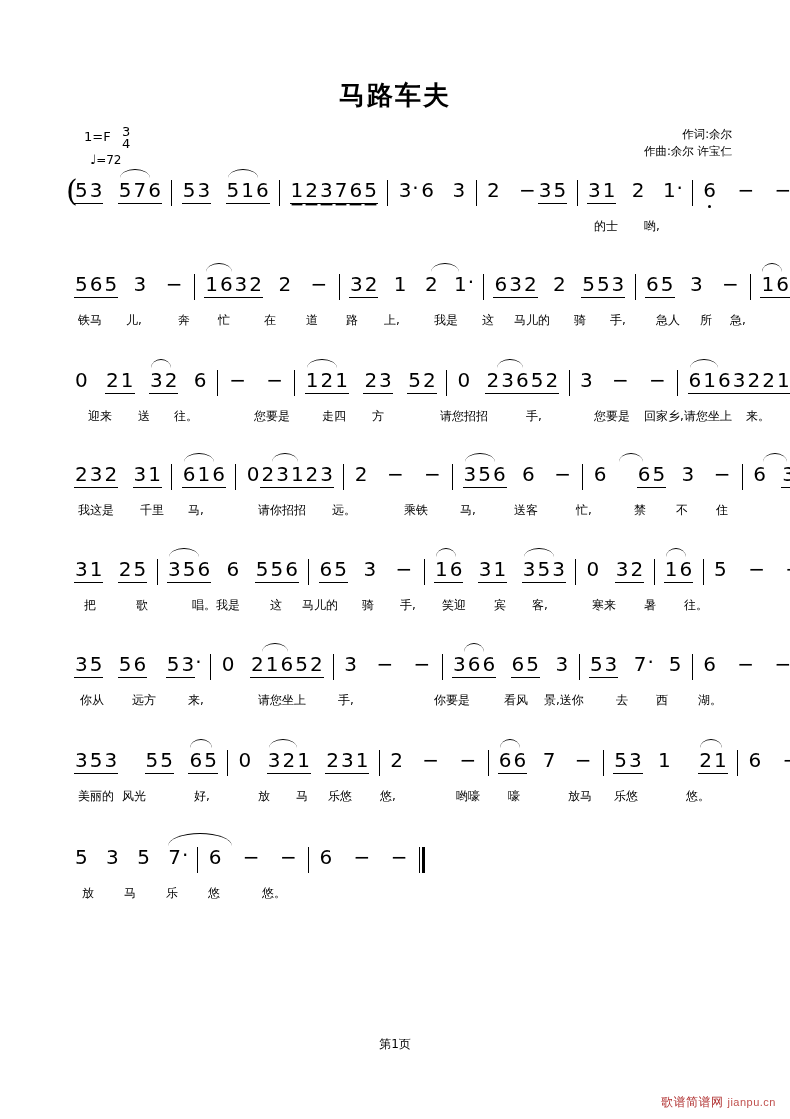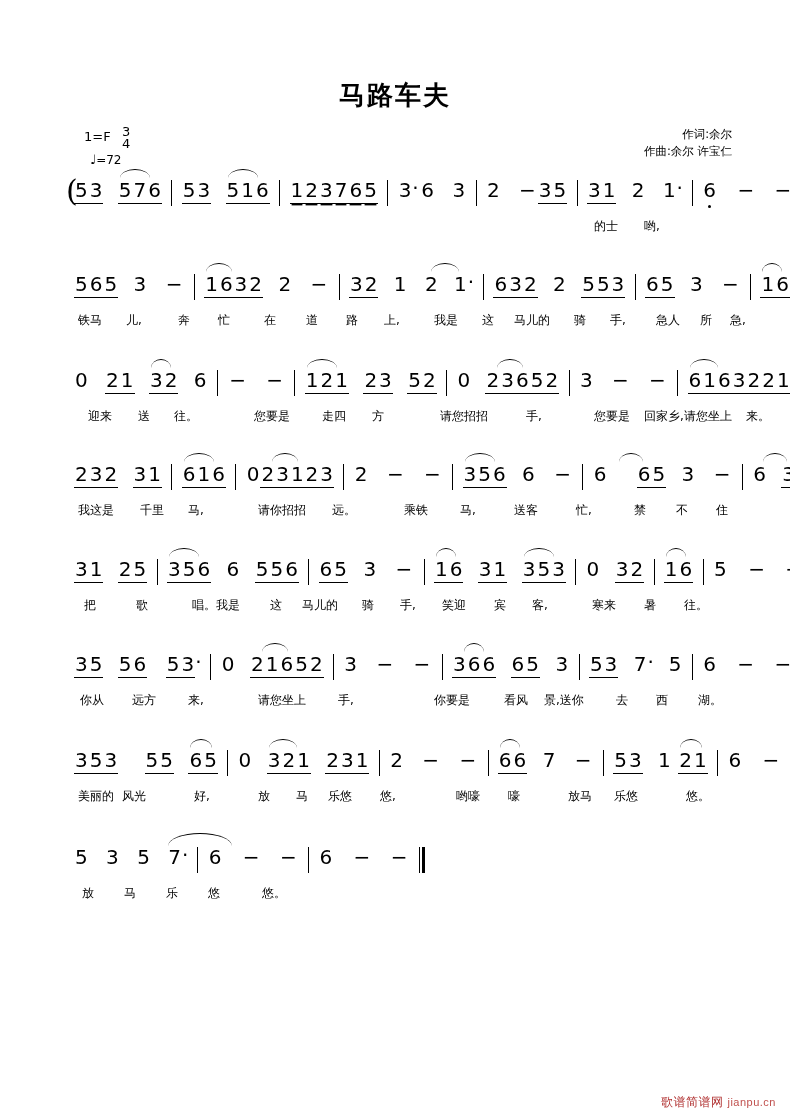--- a/index.html
+++ b/index.html
@@ -506,21 +506,21 @@
       <span class="m"><span class="n">2</span></span>
       <span class="m" style="margin-left:10px"><span class="dash">−</span></span>
       <span class="m" style="margin-left:10px"><span class="dash">−</span></span>
       <span class="bar"></span>
       <span class="m"><span class="n u1">6</span><span class="n u1">6</span><span class="slur" style="left:2px;width:20px;"></span></span>
       <span class="m" style="margin-left:8px"><span class="n">7</span></span>
       <span class="m" style="margin-left:10px"><span class="dash">−</span></span>
       <span class="bar"></span>
       <span class="m"><span class="n u1">5</span><span class="n u1">3</span></span>
       <span class="m" style="margin-left:8px"><span class="n">1</span></span>
-      <span class="m" style="margin-left:0"><span class="n u1">2</span><span class="n u1">1</span><span class="slur" style="left:2px;width:22px;"></span></span>
+      <span class="m" style="margin-left:20px"><span class="n u1">2</span><span class="n u1">1</span><span class="slur" style="left:2px;width:22px;"></span></span>
       <span class="bar"></span>
       <span class="m"><span class="n">6</span></span>
       <span class="m" style="margin-left:12px"><span class="dash">−</span></span>
       
       
       
     </div>
     <div class="lyr" style="top:40px">
       <span class="lyrtext" style="left:4px">美丽的</span>
       <span class="lyrtext" style="left:48px">风光</span>
@@ -555,18 +555,19 @@
     </div>
     <div class="lyr" style="top:40px">
       <span class="lyrtext" style="left:8px">放</span>
       <span class="lyrtext" style="left:50px">马</span>
       <span class="lyrtext" style="left:92px">乐</span>
       <span class="lyrtext" style="left:134px">悠</span>
       <span class="lyrtext" style="left:188px">悠。</span>
     </div>
   </div>
 
+  <div class="pagenum">第1页</div>
   <div class="watermark">
     <span>歌谱简谱网</span>
     <span class="site">jianpu.cn</span>
   </div>
 
 </div>
 
 </body></html>

